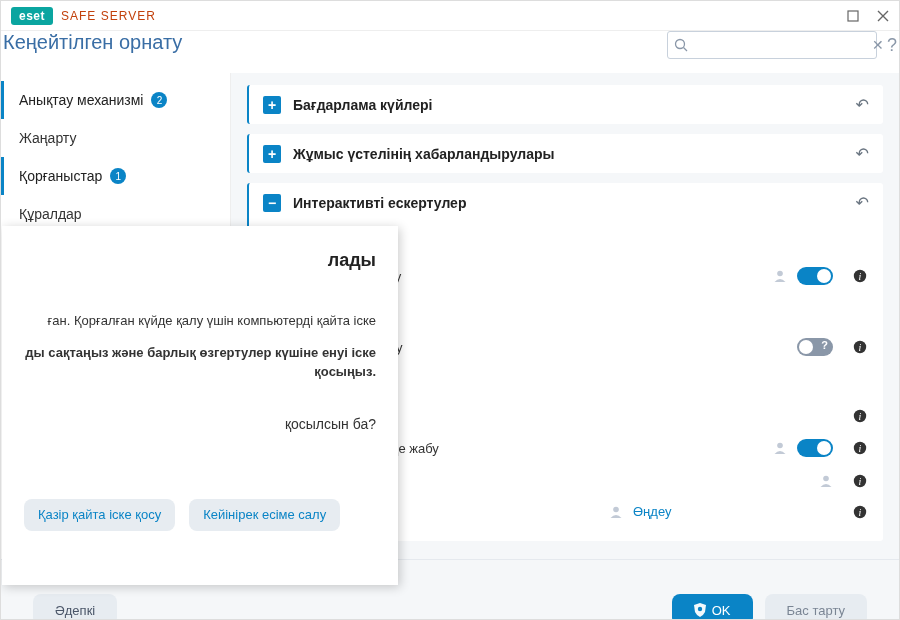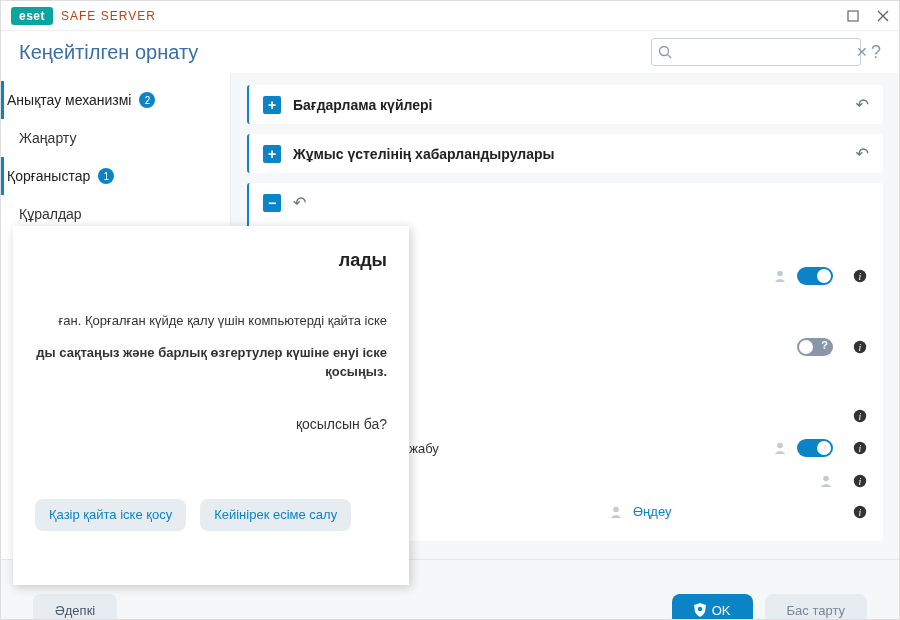--- a/index.html
+++ b/index.html
@@ -7,34 +7,34 @@
   .app { width: 900px; height: 620px; position: relative; overflow: hidden; border: 1px solid #ddd; }
 
   
   .titlebar { height: 30px; display: flex; align-items: center; padding: 0 10px; border-bottom: 1px solid #eee; }
   .brand-pill { background: #0aa5a0; color: #fff; font-weight: 700; font-size: 12px; padding: 2px 8px; border-radius: 3px; margin-right: 8px; letter-spacing: 0.5px; }
   .brand-text { color: #c2410c; font-size: 12px; letter-spacing: 1px; text-align: right; }
   .winctrls { margin-left: auto; display: flex; gap: 18px; color: #666; }
   .winctrls span { cursor: pointer; font-size: 14px; line-height: 1; }
 
   
-  .header { height: 42px; display: flex; align-items: center; padding: 0 18px; background: #fff; }
+  .header { height: 42px; display: flex; align-items: flex-start; padding: 0 2px; background: #fff; }
   .header-title { font-size: 20px; color: #3a6ea5; font-weight: 400; }
   .searchwrap { margin-left: auto; display: flex; align-items: center; gap: 10px; }
   .searchbox { width: 210px; height: 28px; border: 1px solid #c8d1dc; border-radius: 3px; display: flex; align-items: center; padding: 0 6px; background: #fff; }
   .searchbox input { border: none; outline: none; flex: 1; font-size: 13px; background: transparent; }
   .searchbox .sicon { color: #8a97a8; margin-right: 4px; }
   .searchbox .clear { color: #8a97a8; font-size: 14px; cursor: pointer; }
   .help-q { color: #8a97a8; font-size: 18px; cursor: pointer; }
 
   
   .body { display: flex; height: 488px; background: #f5f7f9; }
   .sidebar { width: 230px; background: #fff; border-right: 1px solid #eee; padding-top: 8px; }
   .sbitem { padding: 11px 18px; font-size: 14px; color: #333; cursor: pointer; display: flex; align-items: center; gap: 8px; }
-  .sbitem.active { border-left: 3px solid #0a84c6; padding-left: 3px; color: #222; font-weight: 500; }
+  .sbitem.active { border-left: 3px solid #0a84c6; padding-left: 15px; color: #222; font-weight: 500; }
   .badge { background: #0a84c6; color: #fff; border-radius: 9px; font-size: 10px; min-width: 16px; height: 16px; display: inline-flex; align-items: center; justify-content: center; padding: 0 4px; }
 
   .main { flex: 1; padding: 12px 16px; overflow: auto; }
   .panel { background: #fff; border-radius: 3px; margin-bottom: 10px; border-left: 2px solid #0a84c6; }
   .panel-hdr { display: flex; align-items: center; padding: 10px 14px; gap: 12px; }
   .pm-box { width: 18px; height: 18px; background: #0a84c6; color: #fff; display: flex; align-items: center; justify-content: center; font-weight: 700; font-size: 14px; border-radius: 2px; }
   .panel-title { font-size: 14px; font-weight: 600; color: #222; flex: 1; }
   .revert { color: #6b7682; font-size: 16px; cursor: pointer; }
 
   .panel-body { padding: 0 16px 14px 44px; }
@@ -62,21 +62,21 @@
 
   
   .footer { position: absolute; left: 0; right: 0; bottom: 0; height: 60px; background: #f5f7f9; border-top: 1px solid #e5e9ee; display: flex; align-items: center; padding: 0 32px; gap: 12px; }
   .btn { height: 32px; padding: 0 22px; border-radius: 8px; border: none; font-size: 13px; cursor: pointer; display: inline-flex; align-items: center; gap: 6px; margin-top: 41px; }
   .btn-default { background: #e7ecf1; color: #4a5568; }
   .btn-primary { background: #0a84c6; color: #fff; }
   .btn-muted { background: #e7ecf1; color: #7a8594; }
   .spacer { flex: 1; }
 
   
-  .modal { position: absolute; top: 225px; left: 12px; width: 396px; background: #fff; box-shadow: 2px 2px 10px rgba(0,0,0,0.2); padding: 24px 22px; z-index: 10; }
+  .modal { position: absolute; top: 225px; left: 1px; width: 396px; background: #fff; box-shadow: 2px 2px 10px rgba(0,0,0,0.2); padding: 24px 22px; z-index: 10; }
   .modal h2 { margin: 0 0 40px; font-size: 18px; font-weight: 700; color: #222; text-align: right; }
   .modal p { margin: 8px 0 12px; font-size: 13px; color: #333; line-height: 1.5; text-align: right; }
   .modal p.bold { font-weight: 700; }
   .modal .mrow2 { margin-top: 34px; font-size: 14px; text-align: right; }
   .modal .mbtns { display: flex; gap: 14px; margin-top: 26px; justify-content: flex-start; }
   .modal .mbtns .btn { background: #e7ecf1; color: #0a84c6; font-size: 13px; padding: 0 14px; }
   .modal .link { display: block; margin-top: 30px; color: #0a84c6; cursor: pointer; font-size: 13px; }
 
   svg { display: block; }
 </style>
@@ -152,20 +152,21 @@
         <div class="panel-hdr">
           <div class="pm-box">+</div>
           <div class="panel-title">Жұмыс үстелінің хабарландырулары</div>
           <span class="revert">↶</span>
         </div>
       </div>
 
       <div class="panel">
         <div class="panel-hdr">
           <div class="pm-box">−</div>
+          <div class="panel-title">Интерактивті ескертулер</div>
           <span class="revert">↶</span>
         </div>
 
         <div class="panel-body">
           <div class="grp-title">ертулер</div>
           <div class="row">
             <span class="row-label">ертулерді көрсету</span>
             <span class="user-ic">
               <svg width="14" height="14">
                   <circle cx="7" cy="4.5" r="2.8" fill="#c2cad6"></circle>

